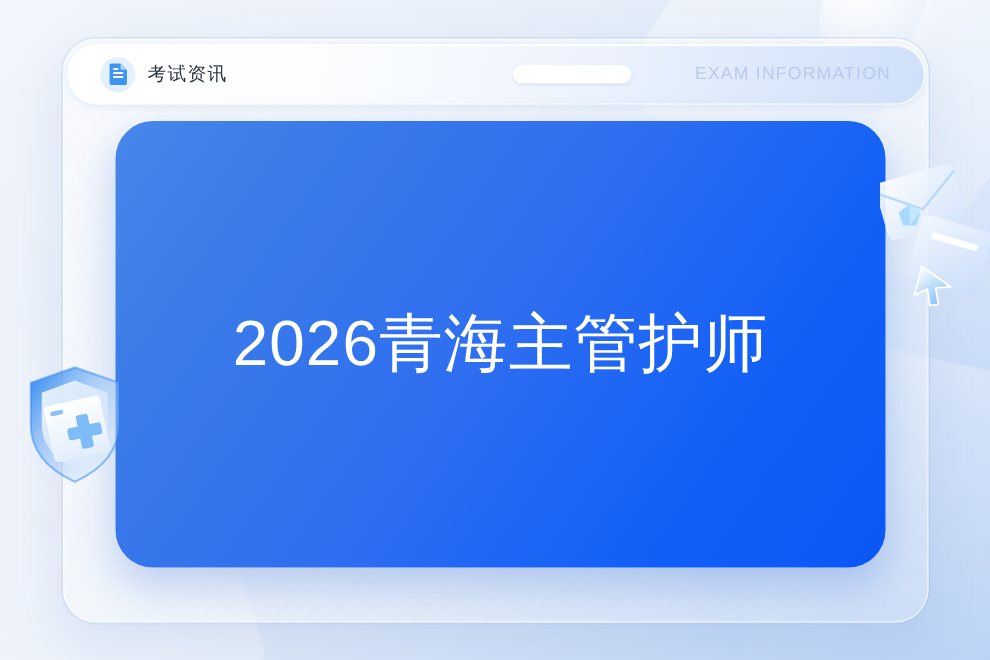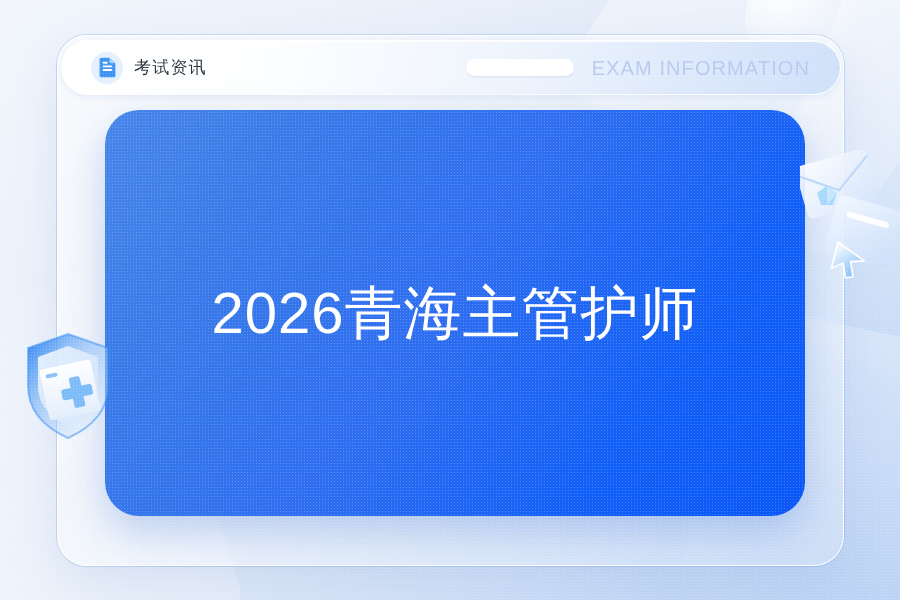--- a/index.html
+++ b/index.html
@@ -54,21 +54,21 @@
     box-shadow:0 2px 7px rgba(120,160,215,.16), inset 0 1px 0 rgba(255,255,255,.9);
     display:flex; align-items:center;
   }
   #hdr-icon{ margin-left:29px; width:32px; height:32px; border-radius:50%;
              background:#e3f0fd; display:flex; align-items:center; justify-content:center; flex:0 0 auto; }
   #hdr-title{ margin-left:11px; font-size:17px; color:#2c3440; letter-spacing:1.2px;
               font-family:"Liberation Sans","DejaVu Sans",sans-serif; white-space:nowrap; }
   #hdr-pill{ position:absolute; left:404px; top:18px; width:108px; height:17px;
              border-radius:9px; background:#ffffff; box-shadow:0 1px 2px rgba(130,165,215,.25); }
   #hdr-en{ position:absolute; right:30px; top:50%; transform:translateY(-50%);
-           font-size:20px; letter-spacing:1.1px; color:#b9caee; white-space:nowrap; }
+           font-size:16px; letter-spacing:1.1px; color:#b9caee; white-space:nowrap; }
 
   
   #hero{
     position:absolute; left:105px; top:110px; width:700px; height:406px;
     border-radius:34px;
     background:linear-gradient(125deg,#4886ea 0%,#3b7ce8 18%,#2f6ef0 48%,#1360f7 76%,#0a57f6 100%);
     box-shadow:0 16px 38px rgba(40,95,205,.26);
     display:flex; flex-direction:column; align-items:center; justify-content:center;
   }
   .hero-line{

